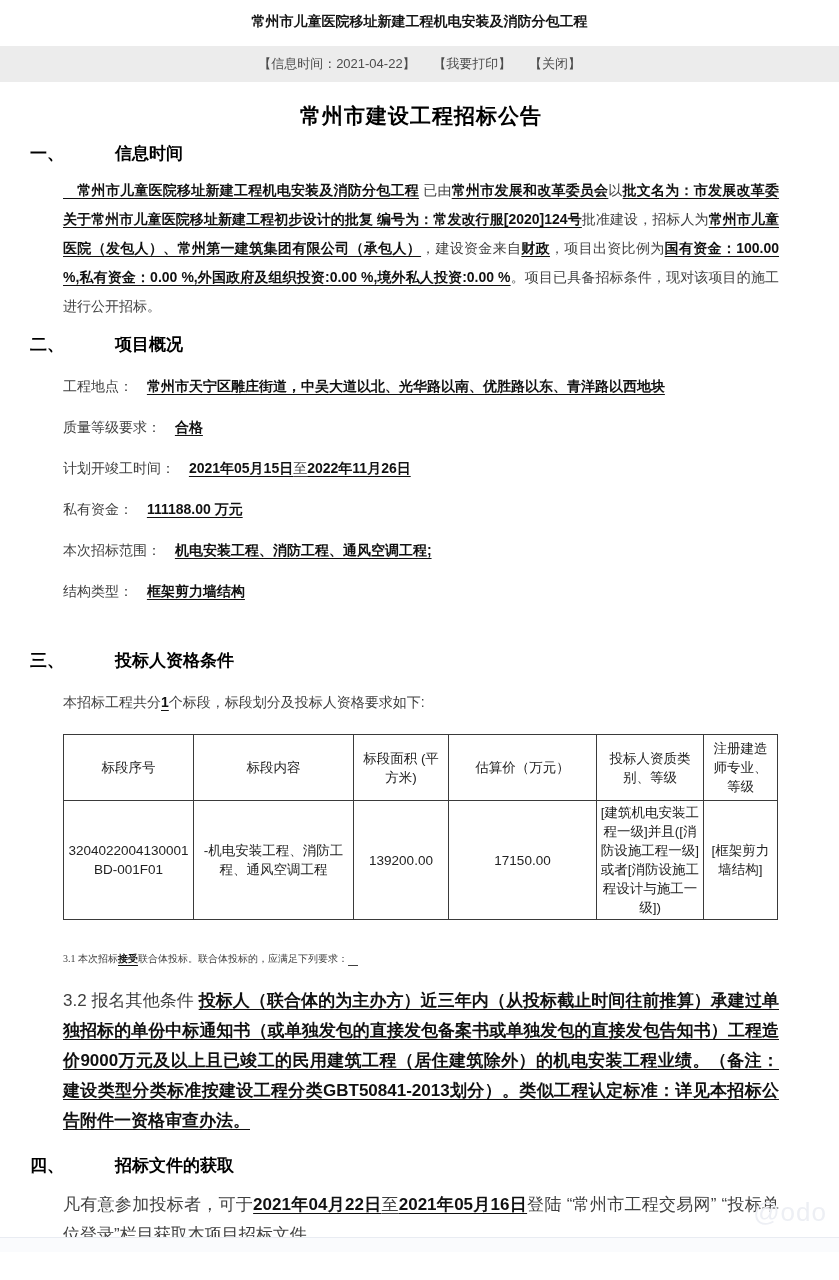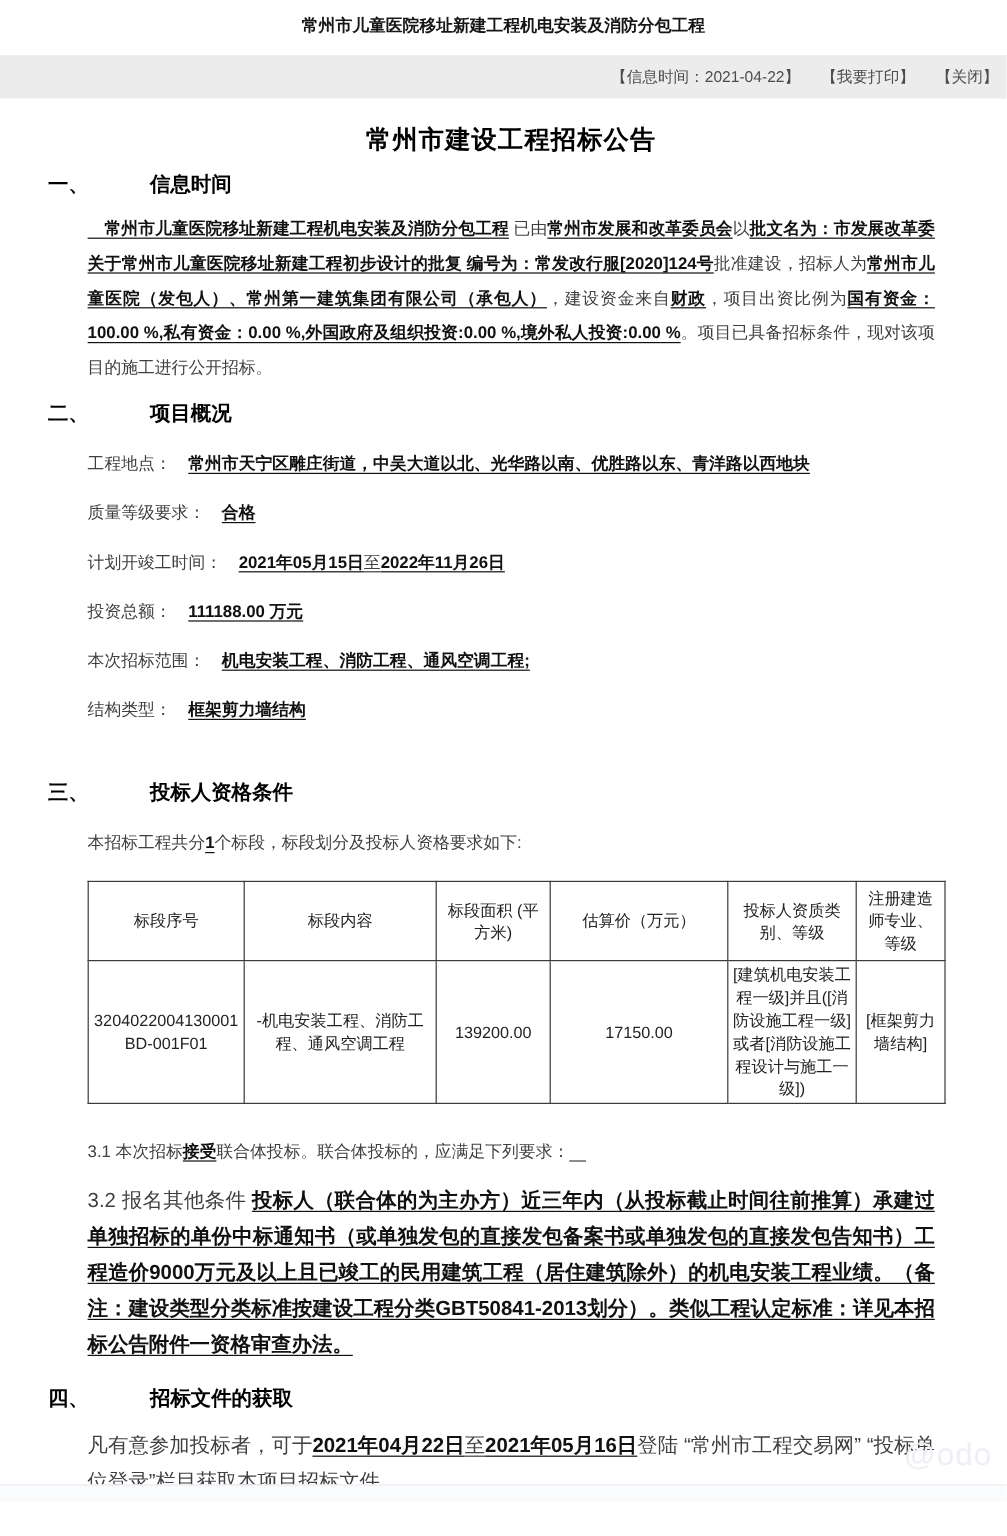--- a/index.html
+++ b/index.html
@@ -1,30 +1,30 @@
 <!DOCTYPE html>
 <html><head>
 <meta charset="utf-8">
 <style>
   html,body{margin:0;padding:0;background:#fff;}
   .page{width:839px;height:1252px;background:#fff;position:relative;overflow:hidden;
         font-family:"Liberation Sans",sans-serif;color:#3f3f3f;}
   .doc-title{padding-top:13px;text-align:center;font-size:14px;font-weight:bold;color:#161616;}
-  .info-bar{margin-top:15px;height:36px;line-height:36px;background:#ececec;text-align:right;
+  .info-bar{margin-top:15px;height:36px;line-height:36px;background:#ececec;text-align:center;
             font-size:13px;color:#4c4c4c;}
   .info-bar span{margin:0 7px;}
   .info-action{cursor:pointer;}
-  .content{padding:0 60px 0 26px;margin-left:47px;}
+  .content{padding:0 60px 0 63px;}
   .notice-title{margin:20px 0 4px;text-align:center;font-size:21px;font-weight:bold;color:#000;letter-spacing:1px;}
   .sec{display:flex;margin:12px 0 0 -33px;font-size:17px;font-weight:bold;color:#000;line-height:24px;}
   .sec-num{width:85px;flex:none;}
   .mt-lg{margin-top:46px;}
   .mt-md{margin-top:18px;}
   .para{margin:10px 0 0;font-size:14px;line-height:29px;text-align:justify;}
-  .p-num{margin:24px 0 0;font-size:14px;line-height:30px;text-align:justify;}
+  .p-num{margin:24px 0 0;font-size:10px;line-height:30px;text-align:justify;font-family:Liberation Serif, serif;}
   .p-num2{margin:12px 0 0;font-size:17px;line-height:30px;text-align:justify;}
   .kv{margin-top:17px;font-size:14px;line-height:24px;}
   .kv-label{margin-right:10px;}
   .seg-n{}
   .seg-bu{font-weight:bold;color:#111;text-decoration:underline;text-underline-offset:3px;text-decoration-thickness:1px;}
   .seg-nu{text-decoration:underline;text-underline-offset:3px;text-decoration-thickness:1px;}
   table{border-collapse:collapse;table-layout:fixed;width:714px;margin-top:20px;font-size:13.5px;color:#222;}
   th,td{border:1px solid #3a3a3a;padding:2px 3px;text-align:center;vertical-align:middle;
         line-height:19px;font-weight:normal;}
   th{padding-top:4px;padding-bottom:4px;}
@@ -66,21 +66,21 @@
     </div>
     <div class="kv">
       <span class="kv-label">质量等级要求：</span>
       <span><span class="seg-bu">合格</span></span>
     </div>
     <div class="kv">
       <span class="kv-label">计划开竣工时间：</span>
       <span><span class="seg-bu">2021年05月15日</span><span class="seg-nu">至</span><span class="seg-bu">2022年11月26日</span></span>
     </div>
     <div class="kv">
-      <span class="kv-label">投资总额：</span>
+      <span class="kv-label">私有资金：</span>
       <span><span class="seg-bu">111188.00 万元</span></span>
     </div>
     <div class="kv">
       <span class="kv-label">本次招标范围：</span>
       <span><span class="seg-bu">机电安装工程、消防工程、通风空调工程;</span></span>
     </div>
     <div class="kv">
       <span class="kv-label">结构类型：</span>
       <span><span class="seg-bu">框架剪力墙结构</span></span>
     </div>

